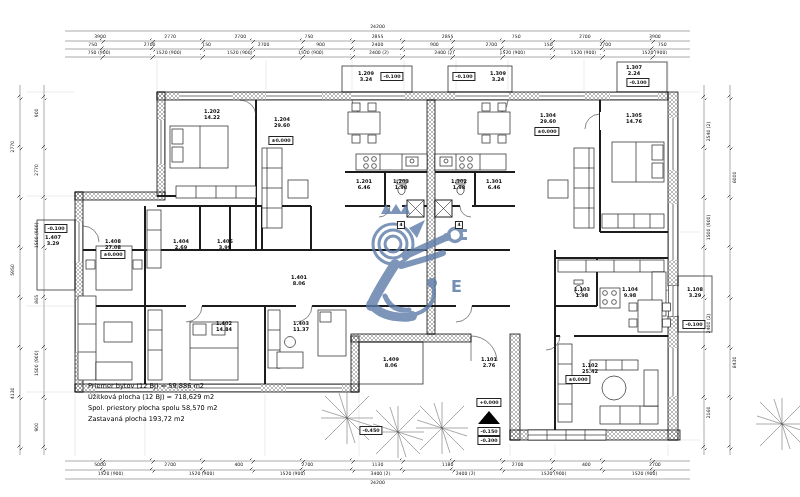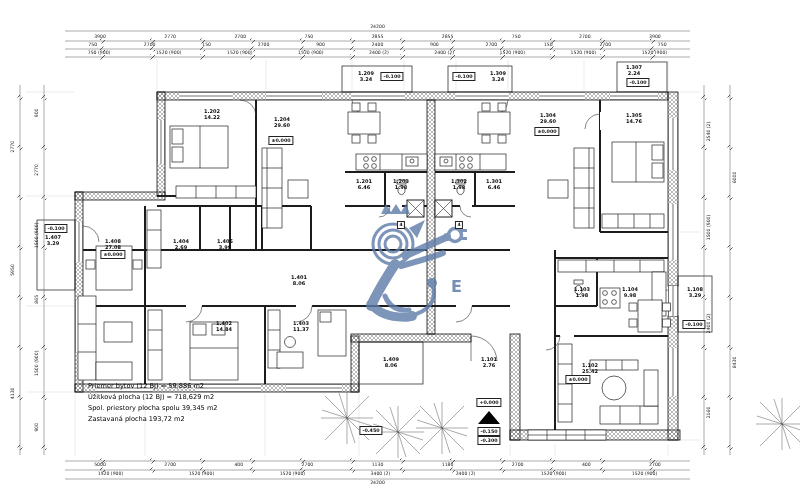--- a/index.html
+++ b/index.html
@@ -714,17 +714,17 @@
 <div class="elev" style="left:489px;top:427px">-0.150</div>
 <div class="elev" style="left:489px;top:436px">-0.300</div>
 <div class="elev" style="left:371px;top:426px">-0.450</div>
 
 <div class="shaft-badge" style="left:401px;top:221px">4</div>
 <div class="shaft-badge" style="left:459px;top:221px">4</div>
 
 <div class="summary">
   <div>Priemer bytov (12 BJ) = 59,886 m2</div>
   <div>Úžitková plocha (12 BJ) = 718,629 m2</div>
-  <div>Spol. priestory plocha spolu 39,345 m2</div>
+  <div>Spol. priestory plocha spolu 58,570 m2</div>
   <div>Zastavaná plocha 193,72 m2</div>
 </div>
 
 </div>
 
 </body></html>

